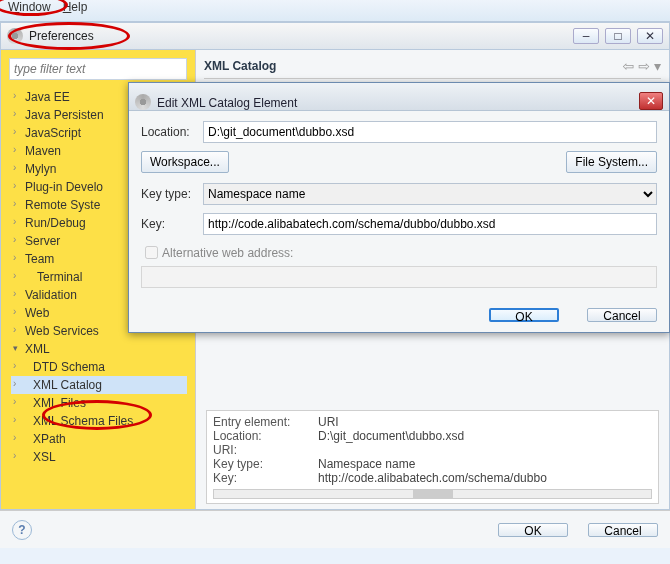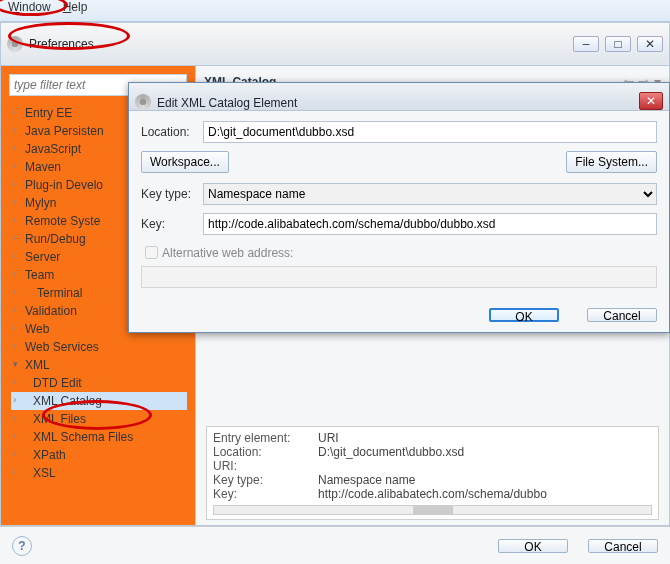--- a/index.html
+++ b/index.html
@@ -2,28 +2,28 @@
 <html><head>
 <meta charset="utf-8">
 <style>
   * { box-sizing: border-box; font-family: "Segoe UI", Tahoma, sans-serif; font-size: 12px; }
   body { margin: 0; background: #eaf2fb; width: 670px; height: 564px; position: relative; overflow: hidden; }
 
   .menubar { height: 22px; background: linear-gradient(#eef4fb,#ddeaf6); border-bottom: 1px solid #b8c9dc; padding-left: 8px; display: flex; gap: 12px; color: #333; align-items: flex-start; }
   .menuitem { color: #333; }
   .menuitem .u { text-decoration: underline; }
 
-  .titlebar { height: 44px; background: linear-gradient(#f7f7f7,#e0e6ec); border: 1px solid #b8c9dc; display: flex; align-items: center; padding-left: 6px; }
+  .titlebar { height: 28px; background: linear-gradient(#f7f7f7,#e0e6ec); border: 1px solid #b8c9dc; display: flex; align-items: center; padding-left: 6px; }
   .titlebar .gear { width: 16px; height: 16px; margin-right: 6px; display:inline-block; background: radial-gradient(circle at 50% 50%, #999 3px, transparent 3px),conic-gradient(#aaa,#ddd,#aaa); border-radius:50%;}
   .titlebar-title { color: #222; }
   .winbtns { margin-left: auto; display:flex; gap:6px; padding-right:6px;}
   .winbtn { width:26px; height:16px; border:1px solid #aac; background:linear-gradient(#fafcff,#dce8f5); border-radius:2px; display:flex;align-items:center;justify-content:center; color:#334;}
 
   .prefs-body { display: flex; height: 460px; background: #f4f6f8; border:1px solid #b8c9dc; border-top:none;}
-  .left { width: 195px; border-right:1px solid #ccc; padding:8px; background:#f97316;}
+  .left { width: 195px; border-right:1px solid #ccc; padding:8px; background:#fde047;}
   .filter-input { width:100%; height:22px; border:1px solid #c8d4e2; padding:2px 4px; color:#888; font-style:italic;}
   .tree { margin-top:8px; list-style:none; padding-left:2px; color:#333;}
   .tree li { padding:2px 0 2px 14px; position:relative; white-space:nowrap;}
   .tree li::before { content:"›"; position:absolute; left:2px; top:2px; color:#888; font-size:10px;}
   .tree li.exp::before { content:"▾"; color:#666; font-size:9px; top:3px;}
   .tree .sub { padding-left:22px;}
   .tree .sel { background:#cfe3f8;}
 
   .right { flex:1; padding:8px; position:relative;}
   .right-header { display:flex; align-items:center; border-bottom:1px solid #ccc; padding-bottom:4px;}
@@ -80,36 +80,36 @@
     <div class="winbtn">–</div>
     <div class="winbtn">□</div>
     <div class="winbtn">✕</div>
   </div>
 </div>
 
 <div class="prefs-body">
   <div class="left">
     <input class="filter-input" placeholder="type filter text" style="">
     <ul class="tree">
-      <li>Entry EE</li>
+      <li>Java EE</li>
       <li>Java Persisten</li>
       <li>JavaScript</li>
       <li>Maven</li>
+      <li>Mylyn</li>
       <li>Plug-in Develo</li>
-      <li>Mylyn</li>
       <li>Remote Syste</li>
       <li>Run/Debug</li>
       <li>Server</li>
       <li>Team</li>
       <li style="padding-left:26px;">Terminal</li>
       <li style="padding-left:14px;">Validation</li>
       <li>Web</li>
       <li>Web Services</li>
       <li class="exp">XML</li>
-      <li class="sub">DTD Edit</li>
+      <li class="sub">DTD Schema</li>
       <li class="sub sel">XML Catalog</li>
       <li class="sub">XML Files</li>
       <li class="sub">XML Schema Files</li>
       <li class="sub">XPath</li>
       <li class="sub">XSL</li>
     </ul>
   </div>
 
   <div class="right">
     <div class="right-header">

